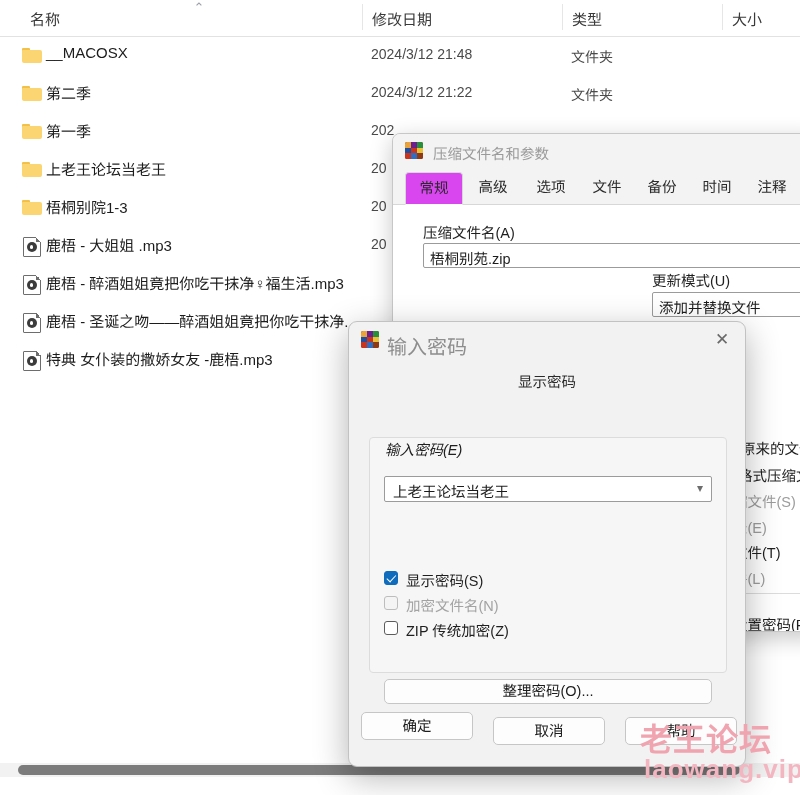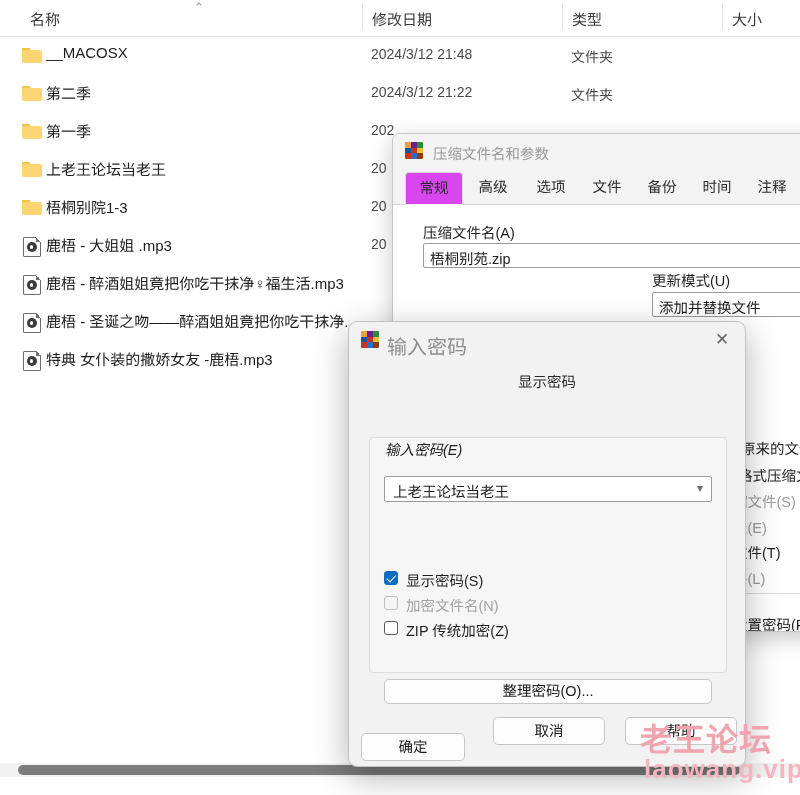--- a/index.html
+++ b/index.html
@@ -391,21 +391,21 @@
 
     <div class="cbrow" style="left:14px;top:181px;">
       <span class="cbox"></span>
       <span class="cblabel">ZIP 传统加密(Z)</span>
     </div>
 
     <div class="pw-btn" style="left:14px;top:241px;width:328px;height:25px;line-height:23px;">整理密码(O)...</div>
   </div>
 
   <div class="pw-footer">
-    <div class="pw-btn" style="left:12px;top:29px;width:104px;height:28px;line-height:26px;">确定</div>
+    <div class="pw-btn" style="left:12px;top:8px;width:112px;height:28px;line-height:26px;">确定</div>
     <div class="pw-btn" style="left:144px;top:13px;width:112px;height:28px;line-height:26px;">取消</div>
     <div class="pw-btn" style="left:276px;top:13px;width:112px;height:28px;line-height:26px;">帮助</div>
   </div>
 </div>
 
 <div id="wm">
   <div class="w1">老王论坛</div>
   <div class="w2">laowang.vip</div>
 </div>
 

